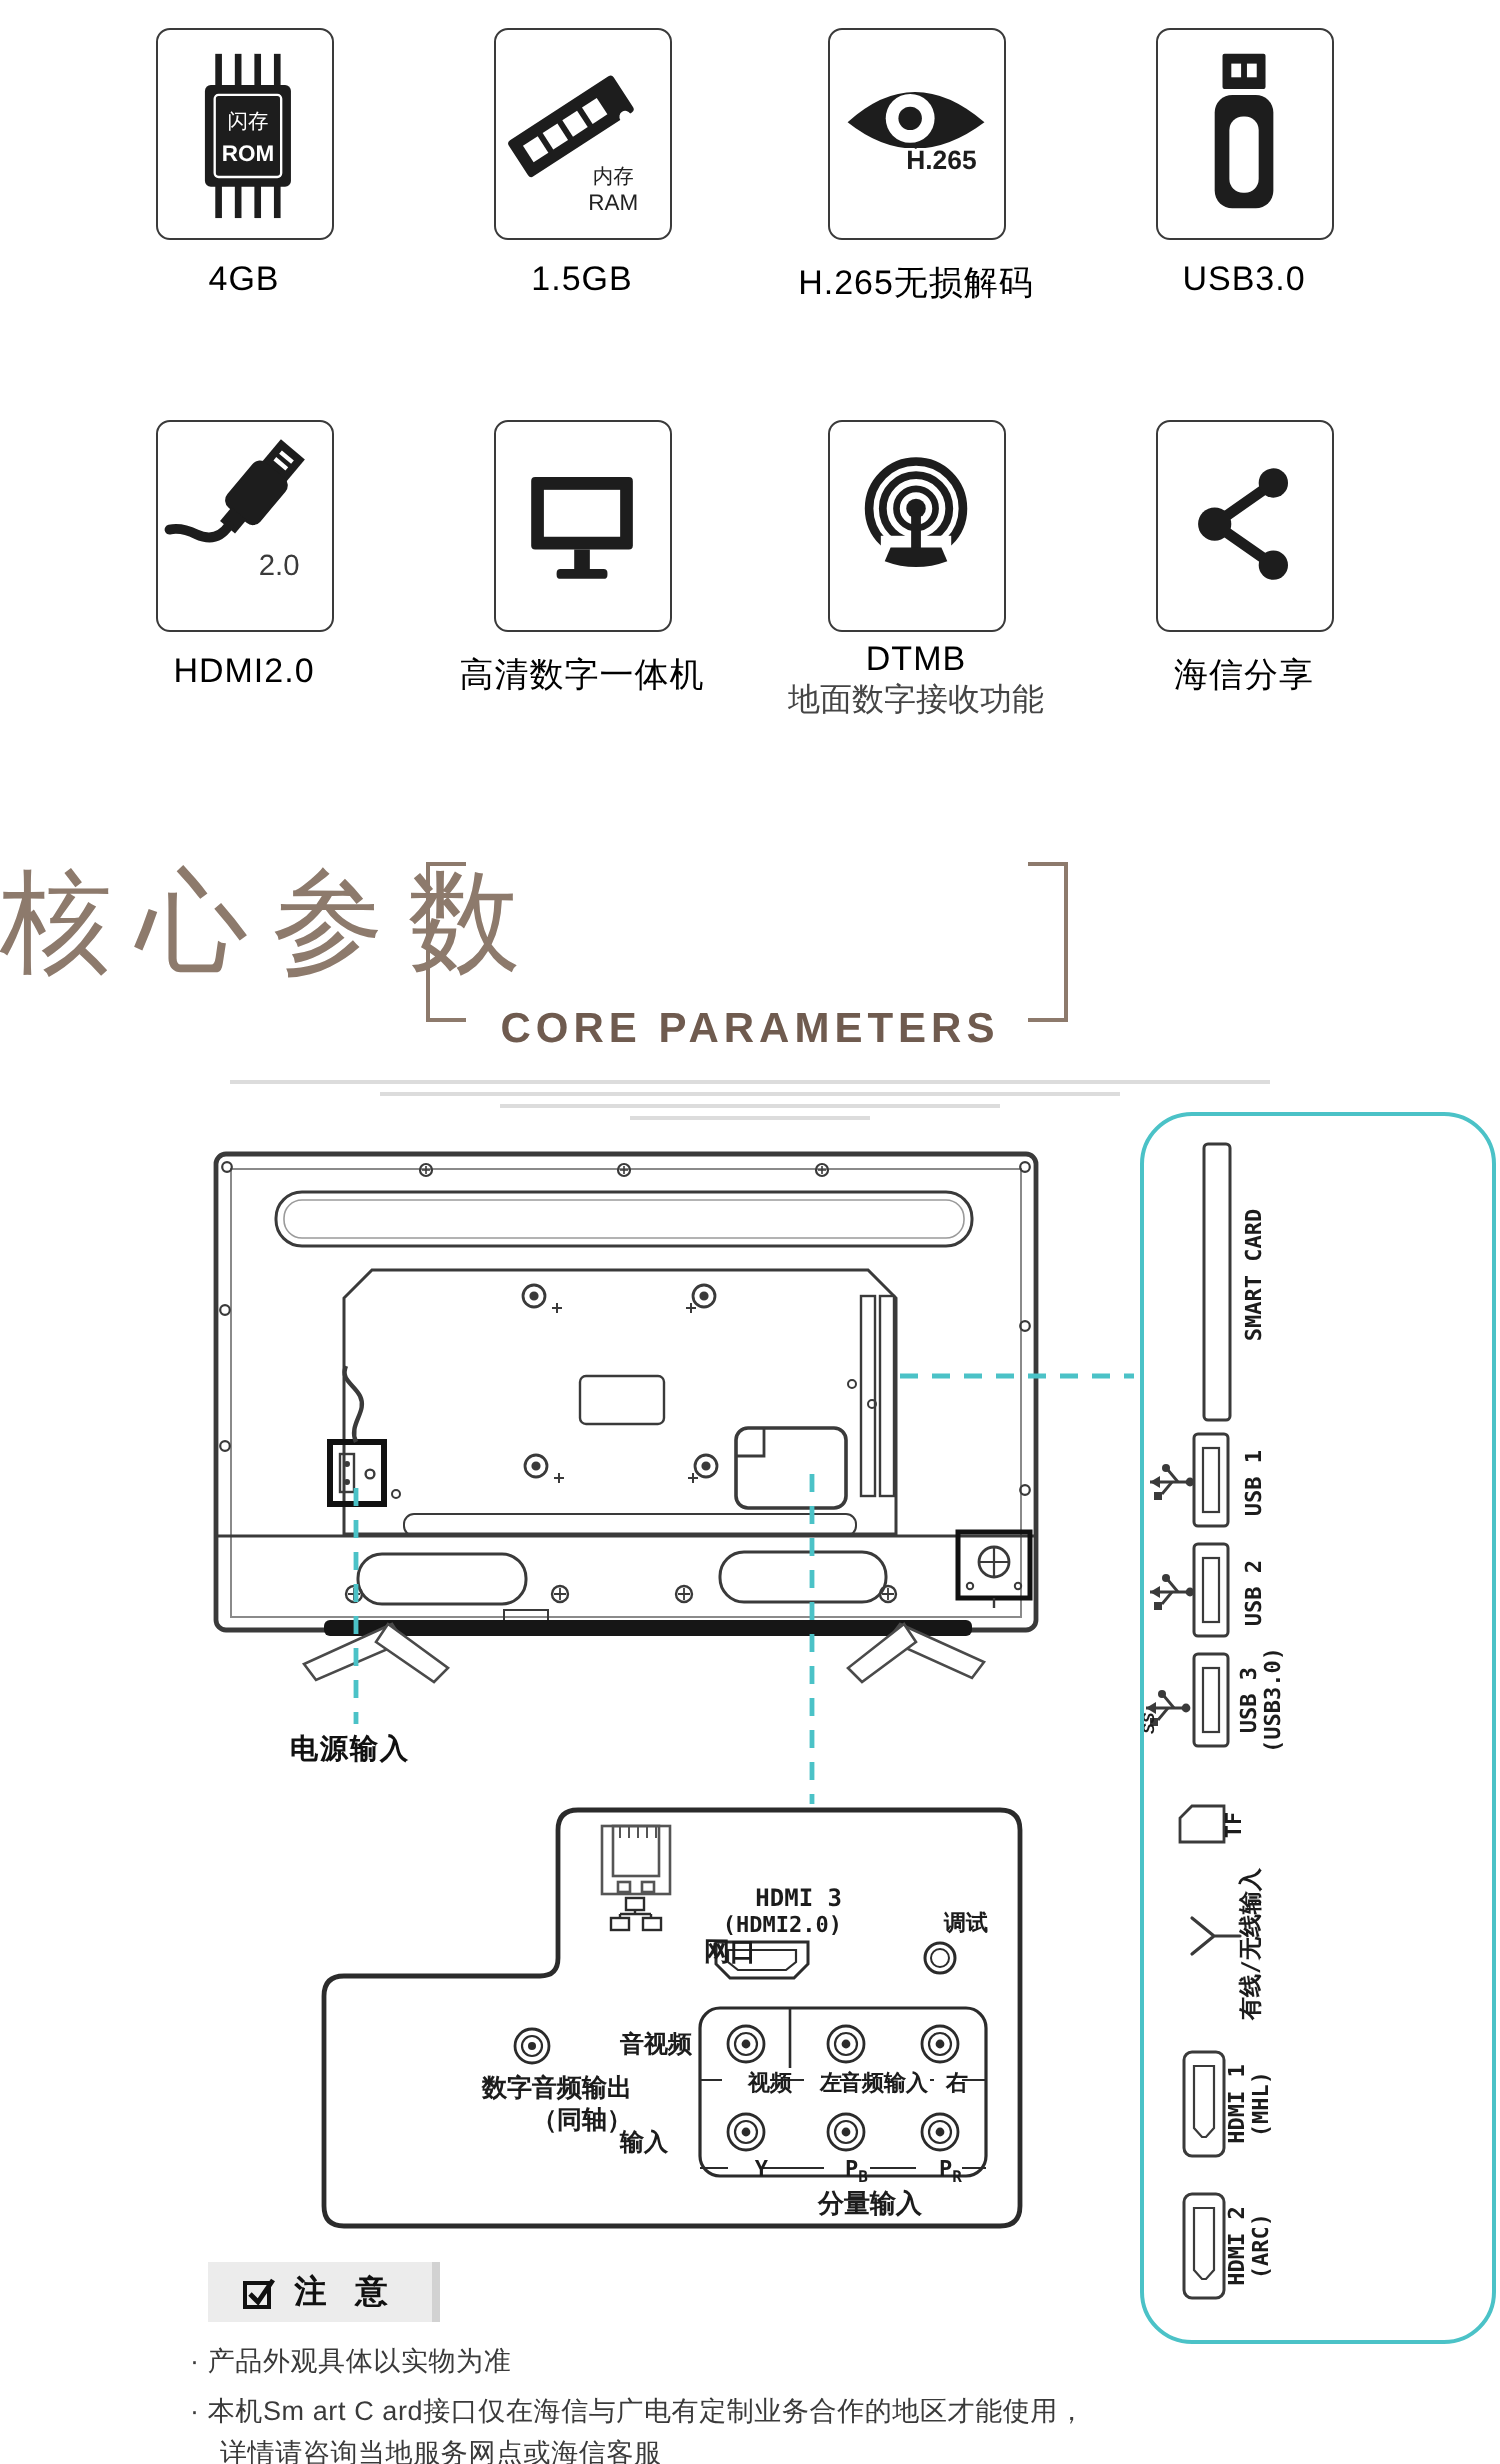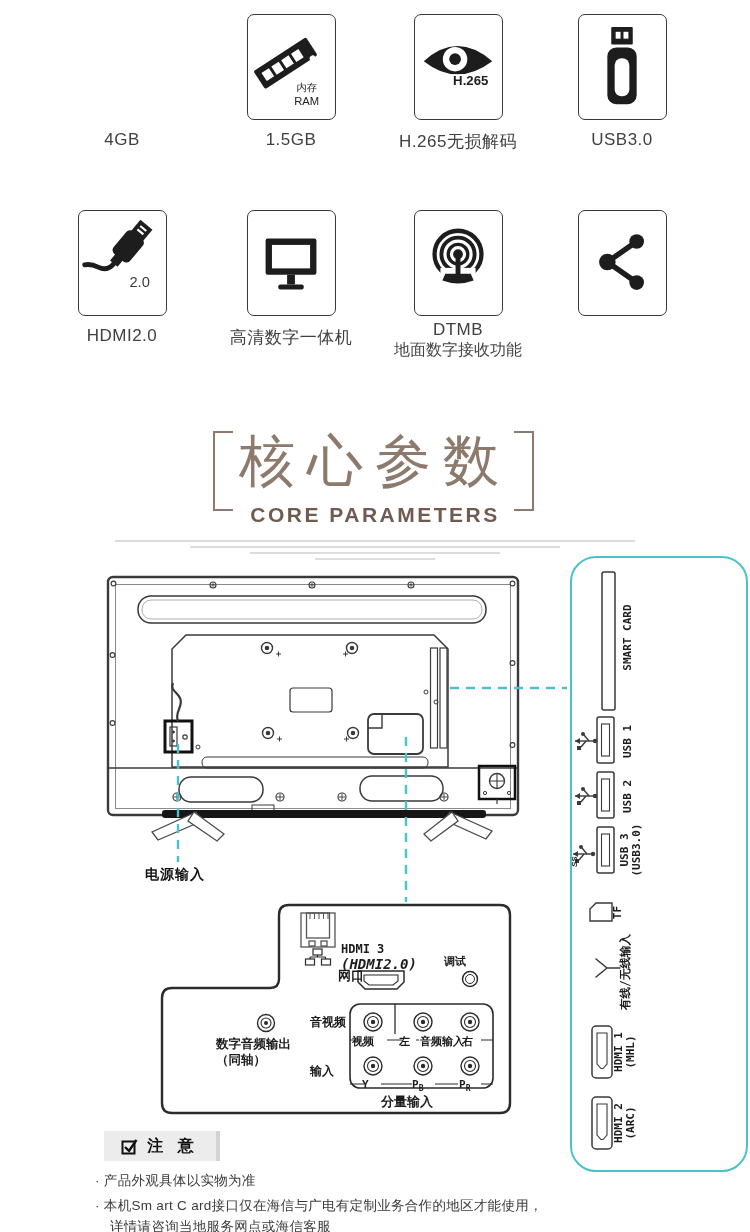--- a/index.html
+++ b/index.html
@@ -1,53 +1,71 @@
 <!DOCTYPE html>
 <html><head>
 <meta charset="utf-8">
 <style>
   html,body{margin:0;padding:0;background:#fff;}
   .page{position:relative;width:750px;height:1232px;background:#fff;overflow:hidden;
         font-family:"Liberation Sans","DejaVu Sans",sans-serif;color:#333;}
   
   .fbox{position:absolute;width:87px;height:104px;border:1.5px solid #3a3a3a;border-radius:7px;background:#fff;}
-  .flabel{position:absolute;width:210px;text-align:center;font-size:17px;color:#404040;letter-spacing:.5px;}
+  .flabel{position:absolute;width:210px;text-align:center;font-size:17px;color:#000000;letter-spacing:.5px;}
   .flabel2{position:absolute;width:230px;text-align:center;font-size:16px;color:#454545;}
   
-  .h-title{position:absolute;left:0;top:424px;width:750px;text-align:center;
+  .h-title{position:absolute;left:0;top:424px;width:750px;
            font-size:56px;font-weight:100;color:#8d7a6c;letter-spacing:12px;}
   .bracket{position:absolute;top:431px;width:18px;height:76px;}
   .bracket.l{left:213px;border-left:2.5px solid #8d7a6c;border-top:2.5px solid #8d7a6c;border-bottom:2.5px solid #8d7a6c;}
   .bracket.r{left:514px;border-right:2.5px solid #8d7a6c;border-top:2.5px solid #8d7a6c;border-bottom:2.5px solid #8d7a6c;}
   .h-sub{position:absolute;left:0;top:503px;width:750px;text-align:center;
          font-size:21px;font-weight:bold;color:#6f5b4f;letter-spacing:2.5px;}
   .fineline{position:absolute;left:50%;transform:translateX(-50%);height:1.5px;background:#dcdcdc;}
   
   svg.art{position:absolute;left:0;top:0;z-index:1;pointer-events:none;}
   .ov{position:absolute;z-index:2;}
   .pwr{font-size:14px;font-weight:bold;color:#111;letter-spacing:1px;}
   .sidepanel{position:absolute;left:570px;top:556px;width:174px;height:612px;
              border:2.5px solid #4bc2c7;border-radius:26px;background:transparent;}
   .rlabel{display:flex;flex-direction:column;justify-content:center;align-items:center;
           transform:rotate(-90deg);font-family:"DejaVu Sans Mono","Liberation Mono",monospace;
           font-size:11px;font-weight:bold;color:#1c1c1c;line-height:12px;white-space:nowrap;letter-spacing:0;}
-  .dlab{font-weight:bold;color:#1c1c1c;text-align:left;}
+  .dlab{font-weight:bold;color:#1c1c1c;text-align:right;}
   .mono{font-family:"DejaVu Sans Mono","Liberation Mono",monospace;}
   sub.s{font-size:8px;}
   
   .notice-badge{position:absolute;left:104px;top:1131px;width:112px;height:30px;background:#ececec;
                 border-right:4px solid #d2d2d2;display:flex;align-items:center;justify-content:center;gap:9px;}
   .notice-badge span{font-size:16px;font-weight:bold;color:#111;letter-spacing:5px;}
   .bullet-line{position:absolute;font-size:13.5px;color:#3a3a3a;letter-spacing:.3px;}
 </style>
 </head>
 <body>
 
 <div class="page">
 
+  <div class="fbox" style="left:78px;top:14px;">
+    <svg width="87" height="104" viewBox="0 0 89 106">
+      <g stroke="#1d1d1d" stroke-width="3.4">
+        <line x1="31" y1="12" x2="31" y2="29"></line>
+          <line x1="41" y1="12" x2="41" y2="29"></line>
+        <line x1="51" y1="12" x2="51" y2="29"></line>
+          <line x1="61" y1="12" x2="61" y2="29"></line>
+        <line x1="31" y1="79" x2="31" y2="96"></line>
+          <line x1="41" y1="79" x2="41" y2="96"></line>
+        <line x1="51" y1="79" x2="51" y2="96"></line>
+          <line x1="61" y1="79" x2="61" y2="96"></line>
+      </g>
+      <rect x="24" y="28" width="44" height="52" rx="3" fill="#1d1d1d"></rect>
+      <rect x="29" y="33" width="34" height="42" rx="2" fill="none" stroke="#fff" stroke-width="1.2"></rect>
+      <text x="46" y="50" text-anchor="middle" font-size="10.5" fill="#fff">闪存</text>
+      <text x="46" y="67" text-anchor="middle" font-size="11.5" font-weight="bold" fill="#fff">ROM</text>
+    </svg>
+  </div>
   <div class="flabel" style="left:17px;top:130px;">4GB</div>
 
   <div class="fbox" style="left:247px;top:14px;">
     <svg width="87" height="104" viewBox="0 0 89 106">
       <g transform="translate(40,48) rotate(-33)">
         <rect x="-34" y="-11" width="64" height="22" rx="2" fill="#1d1d1d"></rect>
         <rect x="-28" y="-5" width="9" height="10" fill="#fff"></rect>
         <rect x="-16" y="-5" width="9" height="10" fill="#fff"></rect>
         <rect x="-4" y="-5" width="9" height="10" fill="#fff"></rect>
         <rect x="8" y="-5" width="9" height="10" fill="#fff"></rect>
@@ -120,20 +138,21 @@
   <div class="flabel2" style="left:343px;top:340px;">地面数字接收功能</div>
 
   <div class="fbox" style="left:578px;top:210px;">
     <svg width="87" height="104" viewBox="0 0 89 106">
       <path d="M29,52 L59,31 M29,52 L59,73" stroke="#1d1d1d" stroke-width="5.5"></path>
       <circle cx="29" cy="52" r="8.5" fill="#1d1d1d"></circle>
       <circle cx="59" cy="31" r="7.5" fill="#1d1d1d"></circle>
       <circle cx="59" cy="73" r="7.5" fill="#1d1d1d"></circle>
     </svg>
   </div>
+  <div class="flabel" style="left:517px;top:326px;">海信分享</div>
 
   <div class="bracket l"></div>
   <div class="bracket r"></div>
   <div class="h-title">核心参数</div>
   <div class="h-sub">CORE PARAMETERS</div>
   <div class="fineline" style="top:540px;width:520px;"></div>
   <div class="fineline" style="top:546px;width:370px;"></div>
   <div class="fineline" style="top:552px;width:250px;"></div>
   <div class="fineline" style="top:558px;width:120px;"></div>
 
@@ -373,21 +392,21 @@
     <span>HDMI 1</span>
     <span>(MHL)</span>
   </div>
   <div class="ov rlabel" style="left:590px;top:1111px;width:70px;height:24px;">
     <span>HDMI 2</span>
     <span>(ARC)</span>
   </div>
 
   <div class="ov dlab" style="left:298px;top:967px;width:40px;font-size:13px;margin-left:40px;">网口</div>
   <div class="ov dlab mono" style="left:341px;top:942px;width:80px;font-size:12px;">HDMI 3</div>
-  <div class="ov dlab mono" style="left:341px;top:956px;width:80px;font-size:14px;font-style:italic;">(HDMI2.0)</div>
+  <div class="ov dlab mono" style="left:341px;top:956px;width:80px;font-size:11px;">(HDMI2.0)</div>
   <div class="ov dlab" style="left:444px;top:954px;width:50px;font-size:11px;">调试</div>
   <div class="ov dlab" style="left:216px;top:1036px;width:100px;font-size:12.5px;">数字音频输出</div>
   <div class="ov dlab" style="left:216px;top:1052px;width:100px;font-size:12.5px;">（同轴）</div>
   <div class="ov dlab" style="left:310px;top:1014px;width:40px;font-size:12px;text-align:left;">音视频</div>
   <div class="ov dlab" style="left:310px;top:1028px;width:40px;font-size:12px;text-align:left;margin-top:35px;">输入</div>
   <div class="ov dlab" style="left:352px;top:1034px;width:44px;font-size:11px;">视频</div>
   <div class="ov dlab" style="left:399px;top:1034px;width:22px;font-size:11px;">左</div>
   <div class="ov dlab" style="left:420px;top:1034px;width:44px;font-size:11px;">音频输入</div>
   <div class="ov dlab" style="left:462px;top:1034px;width:22px;font-size:11px;">右</div>
   <div class="ov dlab mono" style="left:362px;top:1078px;width:22px;font-size:11px;">Y</div>

